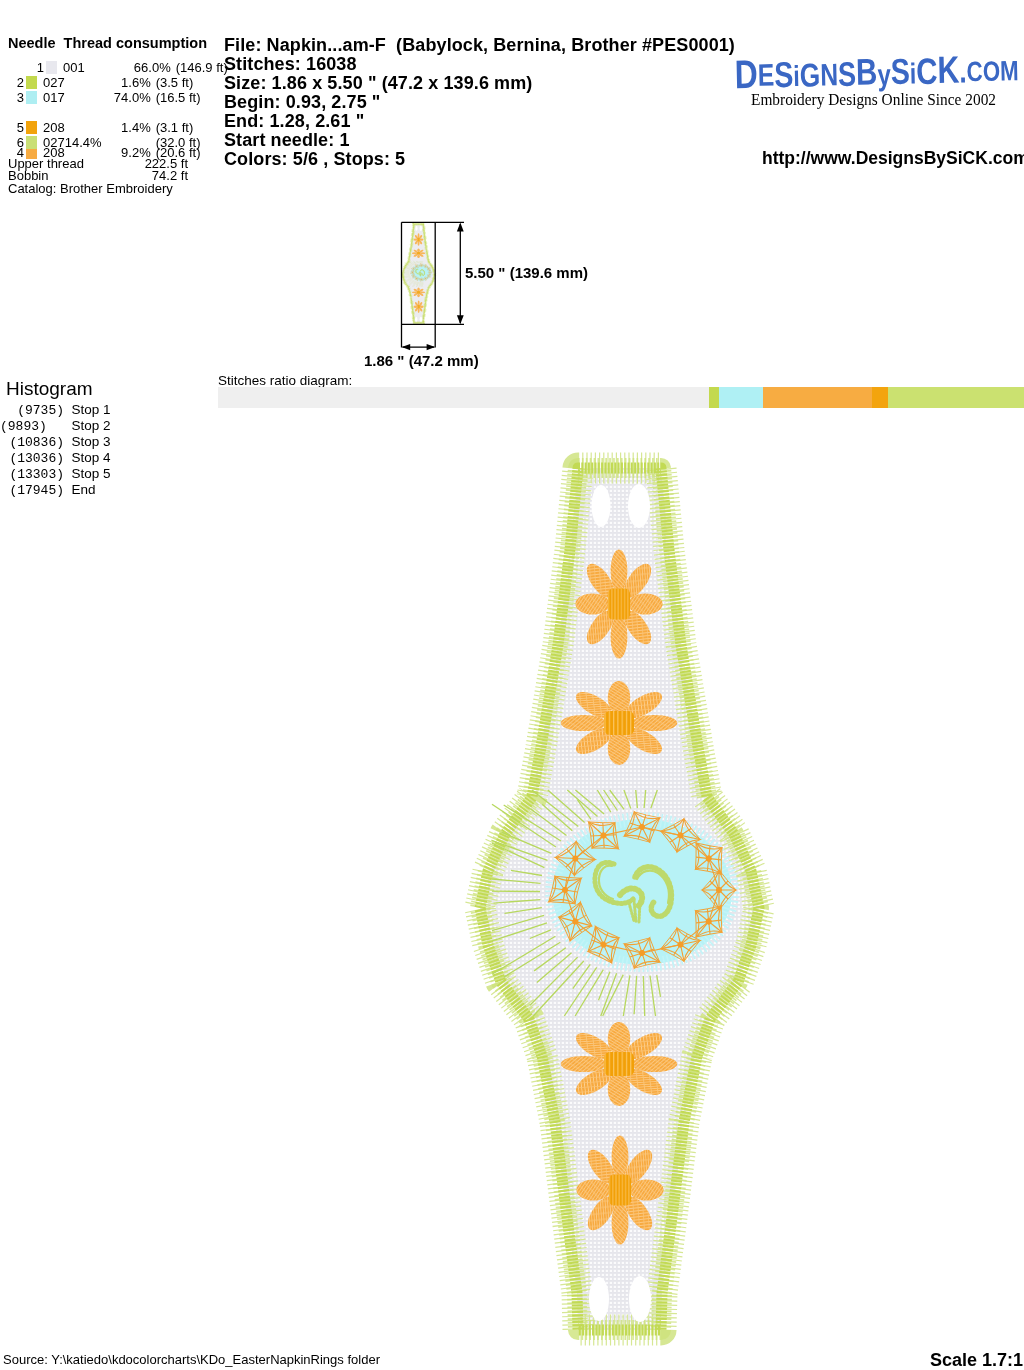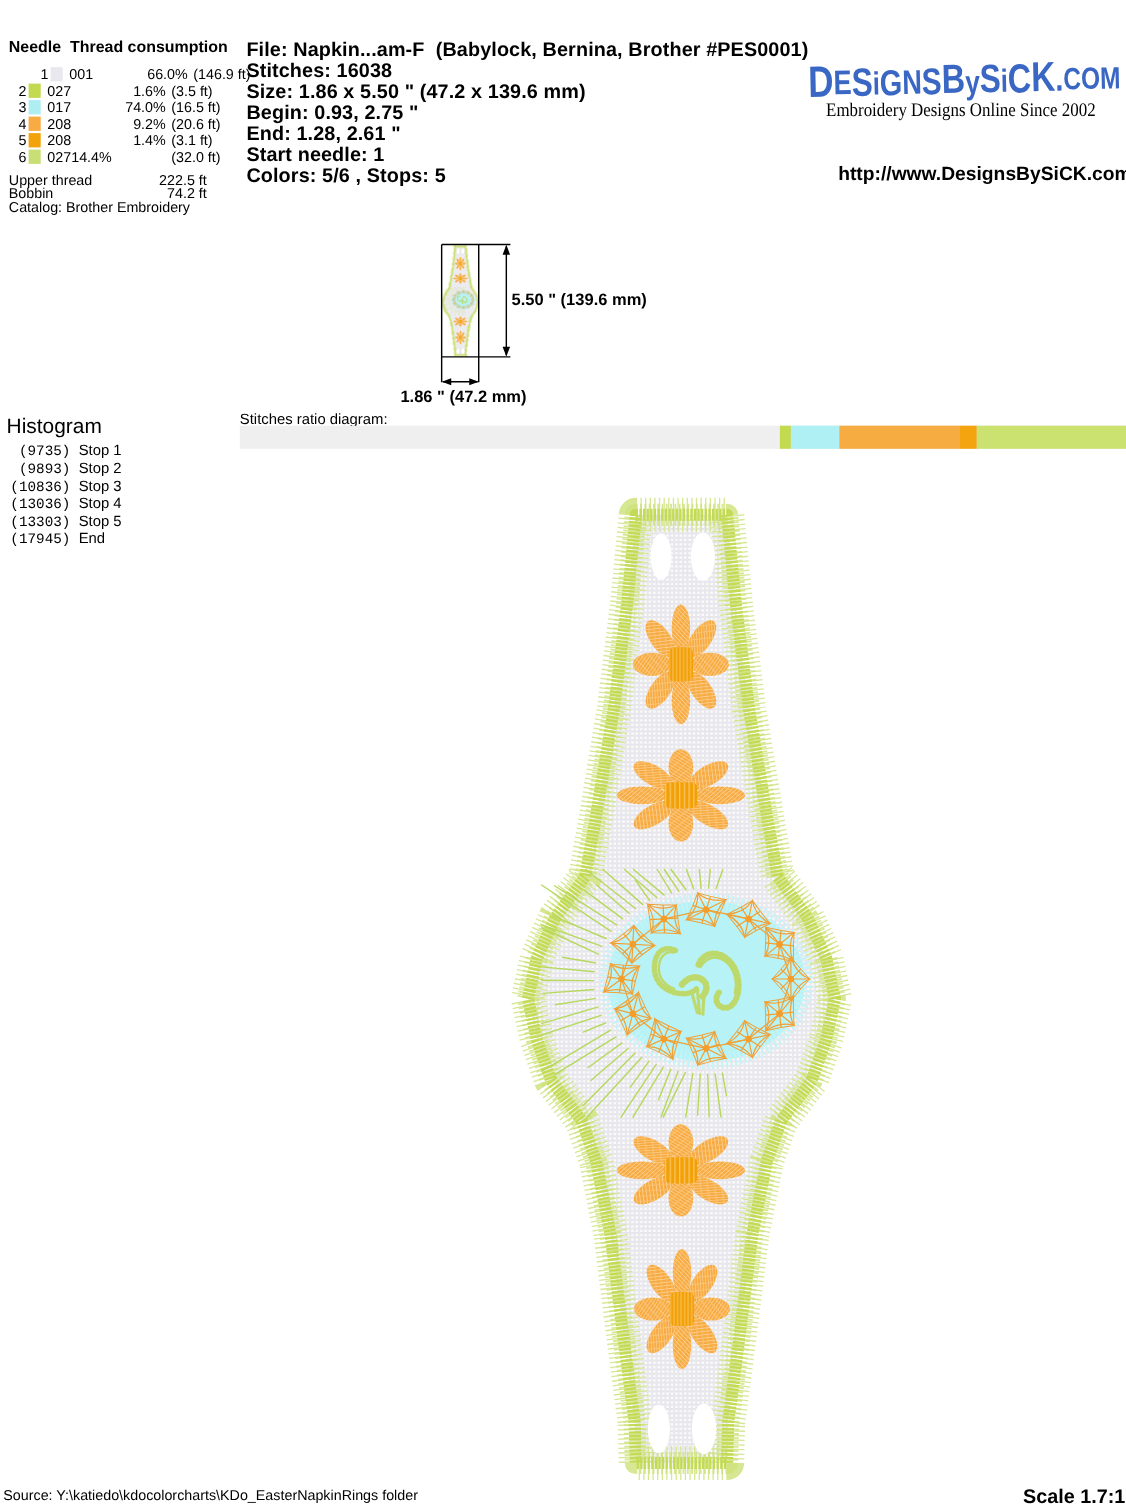--- a/index.html
+++ b/index.html
@@ -278,21 +278,21 @@
 <path d="M435.1,347.1 L426.6,343.9 L426.6,350.3 Z" fill="#000"></path>
 </g>
 </svg>
 
 <div class="abs b" style="left:8px;top:35px;font-size:14.5px;">Needle&nbsp;&nbsp;Thread consumption</div>
 
 <div class="abs" style="left:0;top:59.5px;font-size:13px;line-height:15.05px;">
 <div style="height:15.1px;padding-left:20px;"><span style="display:inline-block;width:24px;text-align:right;">1</span><span style="display:inline-block;width:11px;height:13px;background:#e8e8ee;margin:0 6px 0 2px;vertical-align:-2px;"></span><span>001</span><span style="display:inline-block;width:86px;text-align:right;">66.0%</span><span style="display:inline-block;margin-left:5px;">(146.9 ft)</span></div>
 <div style="height:15.1px;"><span style="display:inline-block;width:24px;text-align:right;">2</span><span style="display:inline-block;width:11px;height:13px;background:#c3d94e;margin:0 6px 0 2px;vertical-align:-2px;"></span><span>027</span><span style="display:inline-block;width:86px;text-align:right;">1.6%</span><span style="display:inline-block;margin-left:5px;">(3.5 ft)</span></div>
 <div style="height:15.1px;"><span style="display:inline-block;width:24px;text-align:right;">3</span><span style="display:inline-block;width:11px;height:13px;background:#aeeef2;margin:0 6px 0 2px;vertical-align:-2px;"></span><span>017</span><span style="display:inline-block;width:86px;text-align:right;">74.0%</span><span style="display:inline-block;margin-left:5px;">(16.5 ft)</span></div>
-<div style="height:15.1px;"><span style="display:inline-block;width:24px;text-align:right;">4</span><span style="display:inline-block;width:11px;height:13px;background:#f7ab42;margin:0 6px 0 2px;vertical-align:-2px;"></span><span>208</span><span style="display:inline-block;width:86px;text-align:right;">9.2%</span><span style="display:inline-block;margin-left:5px;">(20.6 ft)</span></div>
+<div style="height:15.1px;"><span style="display:inline-block;width:24px;text-align:right;">4</span><span style="display:inline-block;width:11px;height:13px;background:#f7ab42;margin:0 6px 0 2px;vertical-align:-2px;"></span><span>208</span><span style="display:inline-block;width:86px;text-align:right;margin-top:40px;">9.2%</span><span style="display:inline-block;margin-left:5px;">(20.6 ft)</span></div>
 <div style="height:15.1px;"><span style="display:inline-block;width:24px;text-align:right;">5</span><span style="display:inline-block;width:11px;height:13px;background:#f2a30c;margin:0 6px 0 2px;vertical-align:-2px;"></span><span>208</span><span style="display:inline-block;width:86px;text-align:right;">1.4%</span><span style="display:inline-block;margin-left:5px;">(3.1 ft)</span></div>
 <div style="height:15.1px;"><span style="display:inline-block;width:24px;text-align:right;">6</span><span style="display:inline-block;width:11px;height:13px;background:#c9df75;margin:0 6px 0 2px;vertical-align:-2px;"></span><span>027</span><span style="display:inline-block;width:86px;text-align:left;">14.4%</span><span style="display:inline-block;margin-left:5px;">(32.0 ft)</span></div>
 </div>
 
 <div class="abs" style="left:8px;top:155.5px;font-size:13px;">Upper thread</div>
 <div class="abs" style="left:88px;top:155.5px;font-size:13px;width:100px;text-align:right;">222.5 ft</div>
 
 <div class="abs" style="left:8px;top:168px;font-size:13px;">Bobbin</div>
 <div class="abs" style="left:88px;top:168px;font-size:13px;width:100px;text-align:right;">74.2 ft</div>
 
@@ -318,21 +318,21 @@
 <div class="abs b" style="left:762px;top:148px;font-size:17.5px;">http://www.DesignsBySiCK.com</div>
 
 <div class="abs b" style="left:465px;top:264px;font-size:15px;">5.50 " (139.6 mm)</div>
 
 <div class="abs b" style="left:364px;top:352px;font-size:15px;">1.86 " (47.2 mm)</div>
 
 <div class="abs" style="left:6px;top:378px;font-size:19px;">Histogram</div>
 
 <div class="abs" style="left:0;top:402px;font-size:13.5px;line-height:15.1px;">
 <div><span class="mono" style="display:inline-block;width:64px;text-align:right;font-size:13px;">(9735)</span>&nbsp;&nbsp;Stop 1</div>
-<div><span class="mono" style="display:inline-block;width:64px;text-align:right;font-size:13px;">(9893)</span>&nbsp;&nbsp;Stop 2</div>
+<div><span class="mono" style="display:inline-block;width:64px;font-size:13px;">(9893)</span>&nbsp;&nbsp;Stop 2</div>
 <div><span class="mono" style="display:inline-block;width:64px;text-align:right;font-size:13px;">(10836)</span>&nbsp;&nbsp;Stop 3</div>
 <div><span class="mono" style="display:inline-block;width:64px;text-align:right;font-size:13px;">(13036)</span>&nbsp;&nbsp;Stop 4</div>
 <div><span class="mono" style="display:inline-block;width:64px;text-align:right;font-size:13px;">(13303)</span>&nbsp;&nbsp;Stop 5</div>
 <div><span class="mono" style="display:inline-block;width:64px;text-align:right;font-size:13px;">(17945)</span>&nbsp;&nbsp;End</div>
 </div>
 
 <div class="abs" style="left:218px;top:373px;font-size:13.5px;">Stitches ratio diagram:</div>
 
 <div class="abs" style="left:218px;top:387px;width:806px;height:21px;background:#efefef;">
 <div style="position:absolute;left:491px;top:0;width:10px;height:21px;background:#c3d94e;"></div>

